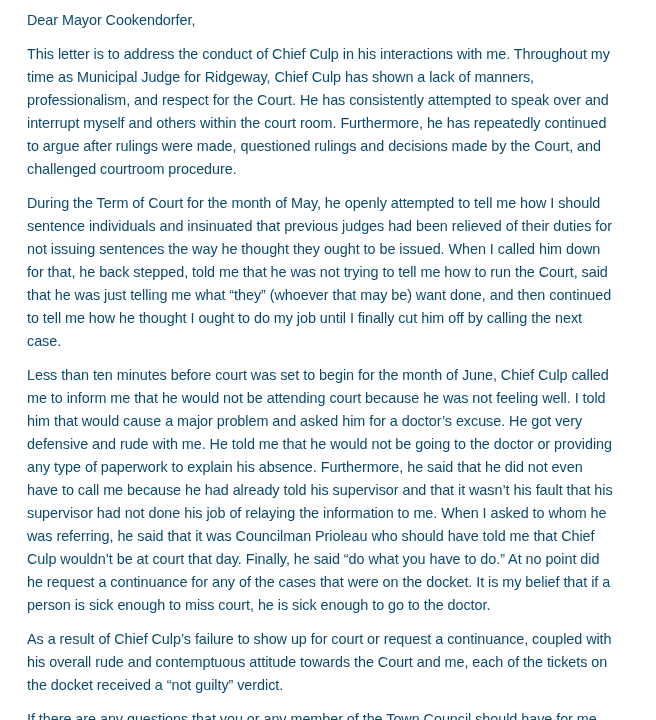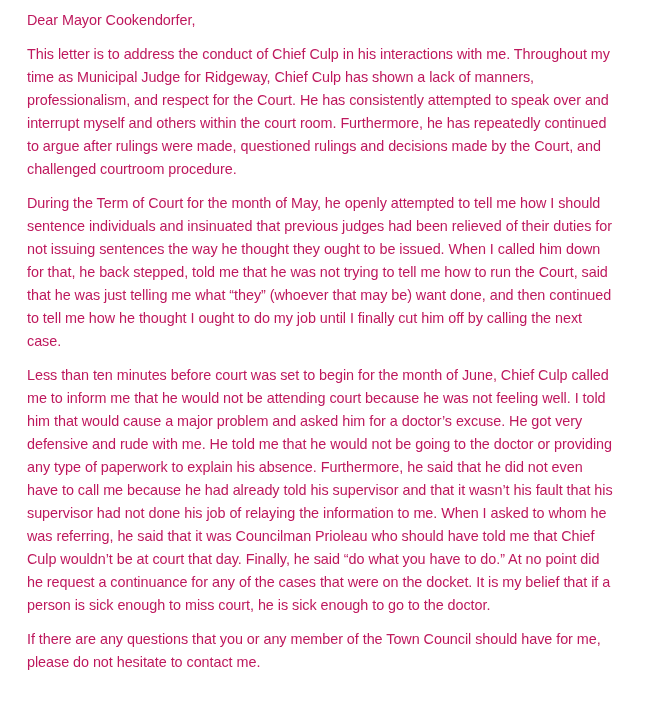--- a/index.html
+++ b/index.html
@@ -11,21 +11,21 @@
     position: relative;
     width: 656px;
     height: 720px;
     box-sizing: border-box;
     background: #ffffff;
     padding: 9px 39px 0 27px;
     overflow: hidden;
     font-family: "Liberation Sans", sans-serif;
     font-size: 14.4px;
     line-height: 23px;
-    color: #be185d;
+    color: #0c4a6e;
     letter-spacing: -0.05px;
   }
   .page p {
     margin: 0 0 11px 0;
   }
   p.greeting {
     margin-bottom: 11px;
   }
 </style>
 </head>
@@ -33,16 +33,17 @@
 
 <div class="page">
   <p class="greeting">Dear Mayor Cookendorfer,</p>
 
   <p>This letter is to address the conduct of Chief Culp in his interactions with me. Throughout my time as Municipal Judge for Ridgeway, Chief Culp has shown a lack of manners, professionalism, and respect for the Court. He has consistently attempted to speak over and interrupt myself and others within the court room. Furthermore, he has repeatedly continued to argue after rulings were made, questioned rulings and decisions made by the Court, and challenged courtroom procedure.</p>
 
   <p>During the Term of Court for the month of May, he openly attempted to tell me how I should sentence individuals and insinuated that previous judges had been relieved of their duties for not issuing sentences the way he thought they ought to be issued. When I called him down for that, he back stepped, told me that he was not trying to tell me how to run the Court, said that he was just telling me what “they” (whoever that may be) want done, and then continued to tell me how he thought I ought to do my job until I finally cut him off by calling the next case.</p>
 
   <p>Less than ten minutes before court was set to begin for the month of June, Chief Culp called me to inform me that he would not be attending court because he was not feeling well. I told him that would cause a major problem and asked him for a doctor’s excuse. He got very defensive and rude with me. He told me that he would not be going to the doctor or providing any type of paperwork to explain his absence. Furthermore, he said that he did not even have to call me because he had already told his supervisor and that it wasn’t his fault that his supervisor had not done his job of relaying the information to me. When I asked to whom he was referring, he said that it was Councilman Prioleau who should have told me that Chief Culp wouldn’t be at court that day. Finally, he said “do what you have to do.” At no point did he request a continuance for any of the cases that were on the docket. It is my belief that if a person is sick enough to miss court, he is sick enough to go to the doctor.</p>
 
+  <p>As a result of Chief Culp’s failure to show up for court or request a continuance, coupled with his overall rude and contemptuous attitude towards the Court and me, each of the tickets on the docket received a “not guilty” verdict.</p>
 
   <p>If there are any questions that you or any member of the Town Council should have for me, please do not hesitate to contact me.</p>
 
 </div>
 
 </body></html>

